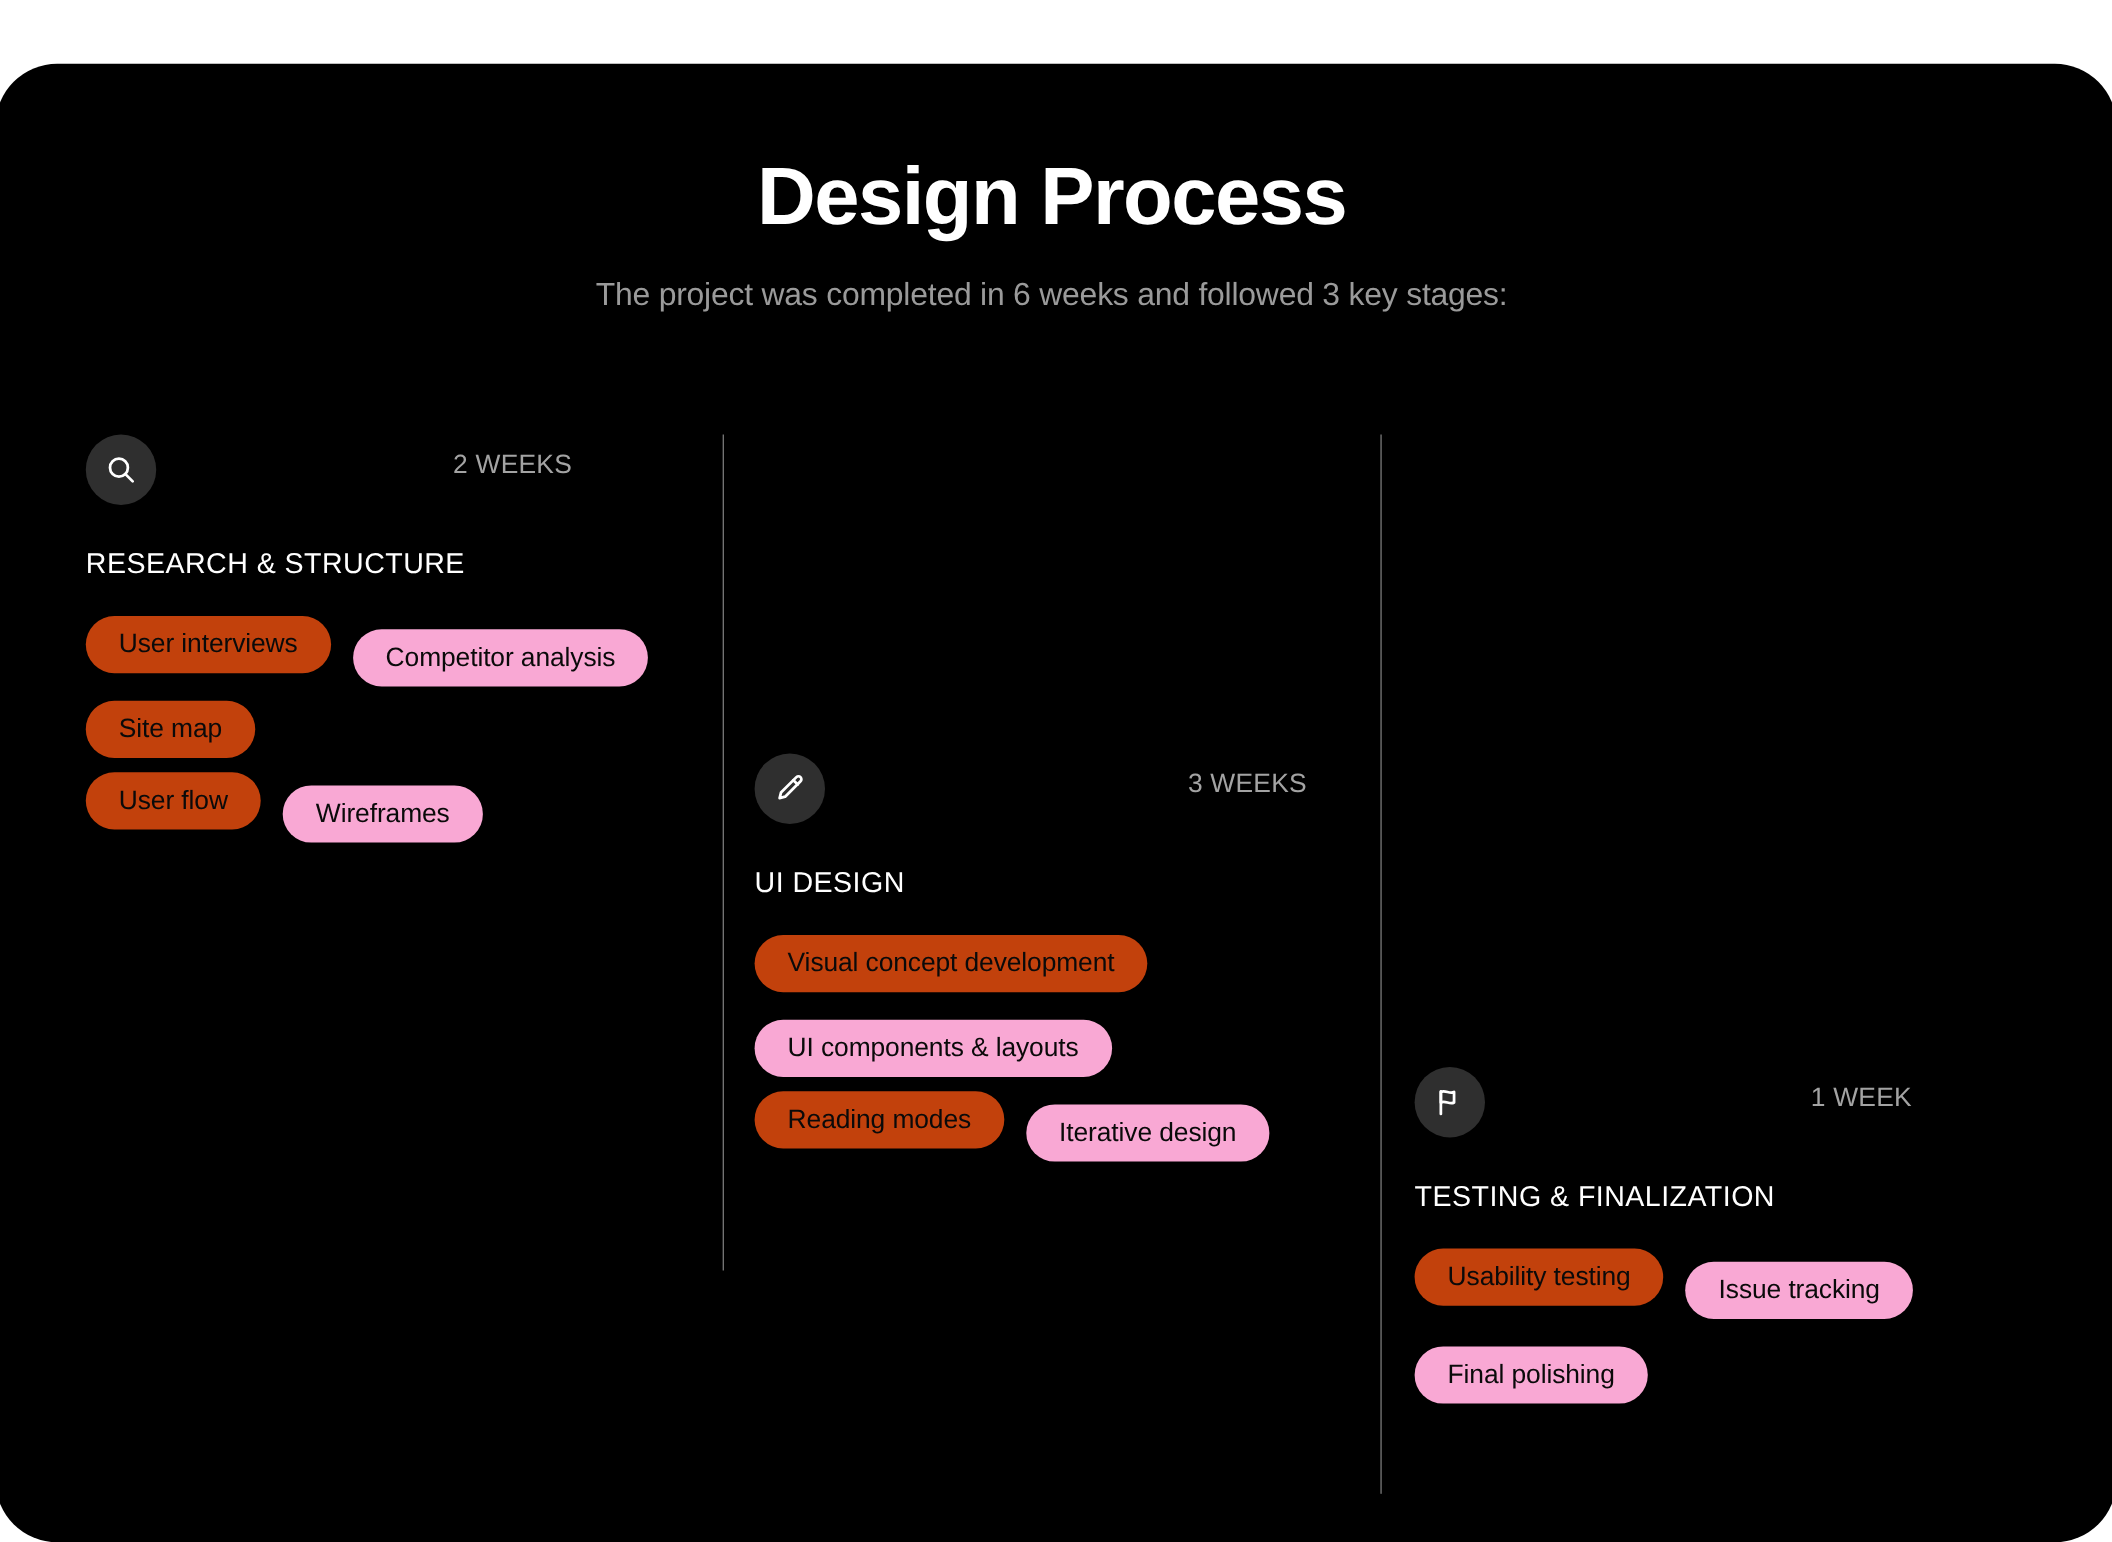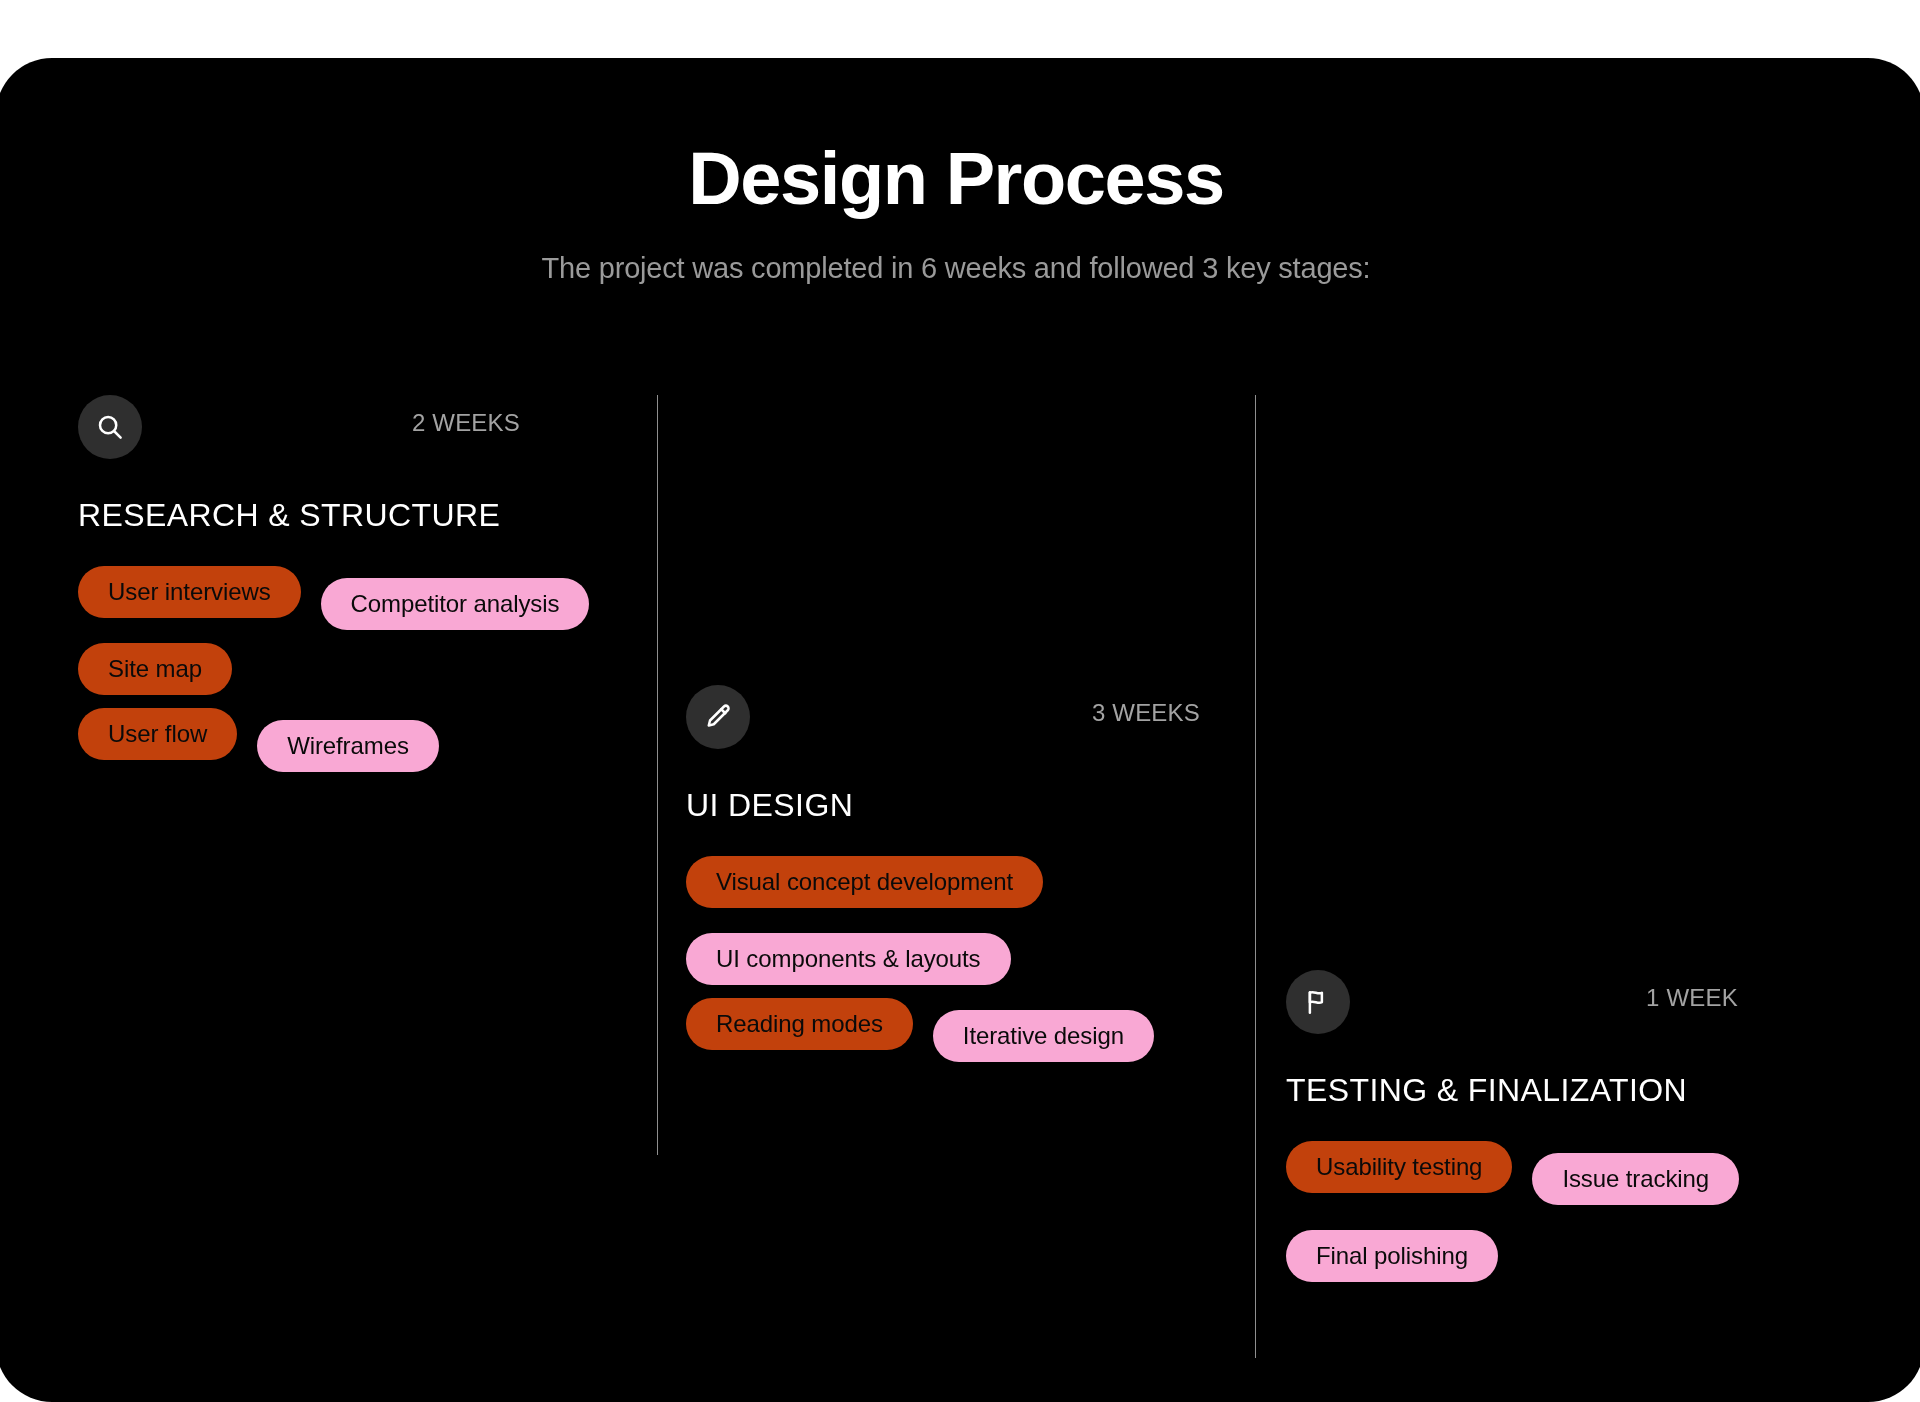--- a/index.html
+++ b/index.html
@@ -98,27 +98,27 @@
     position: absolute;
     right: 0;
     top: 14px;
     color: #a3a3a3;
     font-size: 24px;
     font-weight: 400;
     letter-spacing: 0.2px;
     white-space: nowrap;
   }
   .stage-1 .stage-duration { right: 118px; }
-  .stage-2 .stage-duration { right: 46px; }
+  .stage-2 .stage-duration { right: 58px; }
   .stage-3 .stage-duration { right: 148px; }
 
   .stage-name {
     margin-top: 38px;
     color: #ffffff;
-    font-size: 32px;
+    font-size: 26px;
     font-weight: 400;
     letter-spacing: 0.4px;
     white-space: nowrap;
   }
 
   .tag-rows {
     margin-top: 32px;
   }
 
   .tag-row {

